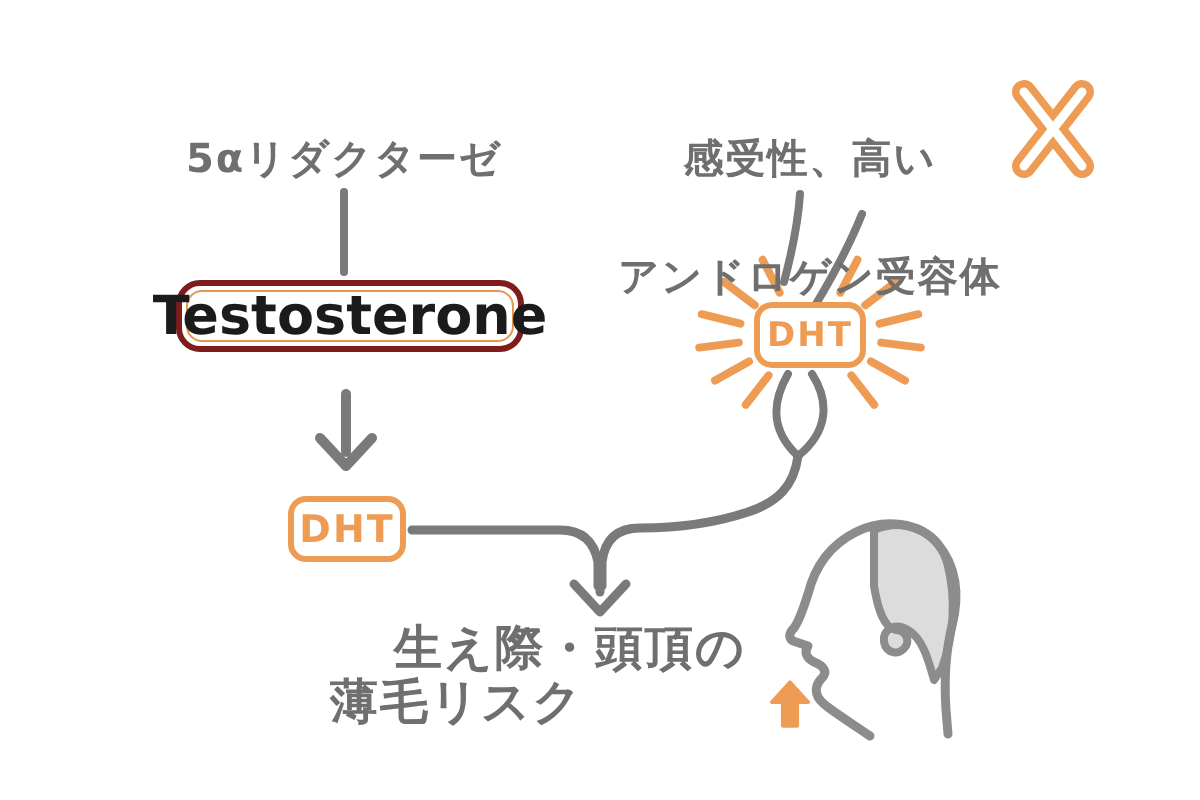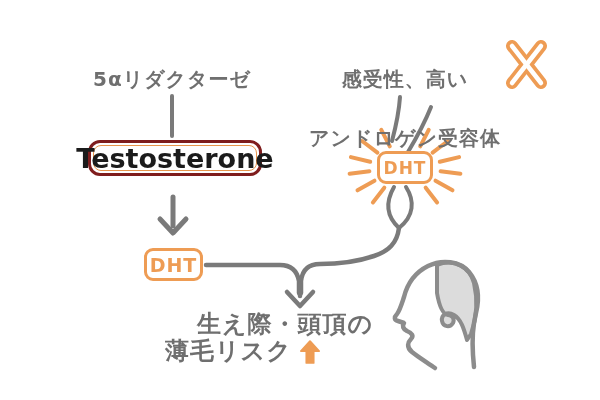--- a/index.html
+++ b/index.html
@@ -28,21 +28,21 @@
     border:3.5px solid #ee9c54;border-radius:9px;
     display:flex;align-items:center;justify-content:center;
     color:#ee9c54;font-weight:800;letter-spacing:1px;
   }
   #dht-left{left:144px;top:248px;width:59px;height:33px;font-size:19px;}
   #dht-sun{left:377px;top:151px;width:56px;height:33px;font-size:17px;border-width:3px;}
   #outcome{
     position:absolute;left:165px;top:311px;width:240px;text-align:center;
     color:#6f6f6f;font-weight:700;font-size:24px;letter-spacing:1px;line-height:27px;
   }
-  #outcome .row2{display:flex;align-items:center;justify-content:flex-start;gap:8px;}
+  #outcome .row2{display:flex;align-items:center;justify-content:space-between;gap:8px;}
 </style>
 </head>
 <body>
 
 <div id="canvas">
 
   <svg id="scene" width="600" height="400" viewBox="0 0 600 400">
 
     <g>
       <path d="M437,265 C454,258 470,267 474,283 C478,300 477,317 471,334 L467,340

